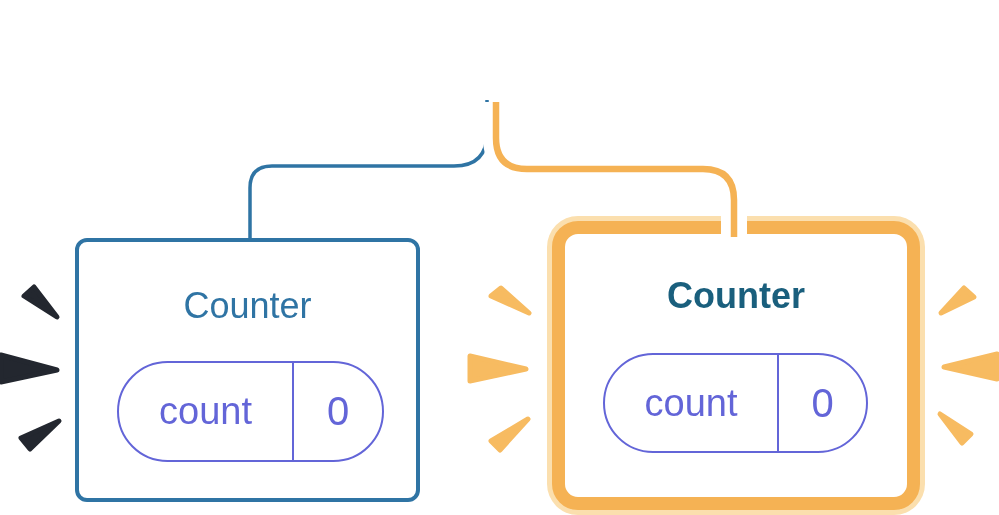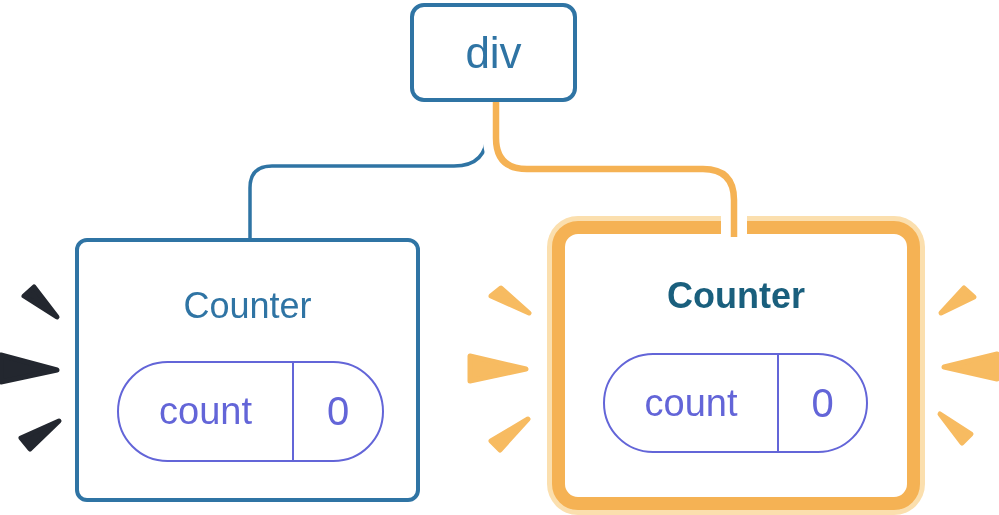--- a/index.html
+++ b/index.html
@@ -54,23 +54,20 @@
   .pill .value{
     flex:1;display:flex;align-items:center;justify-content:center;
     font-size:40px;color:var(--purple);
   }
 </style>
 </head>
 <body>
 
 <div id="canvas">
 
-  <div class="root-node">
-    <span class="label">div</span>
-  </div>
 
   <svg class="overlay-svg" width="999" height="515" viewBox="0 0 999 515">
 
     <path d="M 487 100 V 133 Q 487 166 454 166 H 272 Q 250 166 250 188 V 242" fill="none" stroke="var(--blue)" stroke-width="3.5"></path>
 
     <path d="M 496 102 V 138 Q 496 169 527 169 H 703 Q 734 169 734 200 V 236" fill="none" stroke="#ffffff" stroke-width="26"></path>
     <path d="M 496 102 V 138 Q 496 169 527 169 H 703 Q 734 169 734 200 V 237" fill="none" stroke="var(--orange)" stroke-width="6.5"></path>
 
     <g fill="var(--dark)" stroke="var(--dark)" stroke-width="5" stroke-linejoin="round">
       <polygon points="24,296 34,287 57,317"></polygon>

